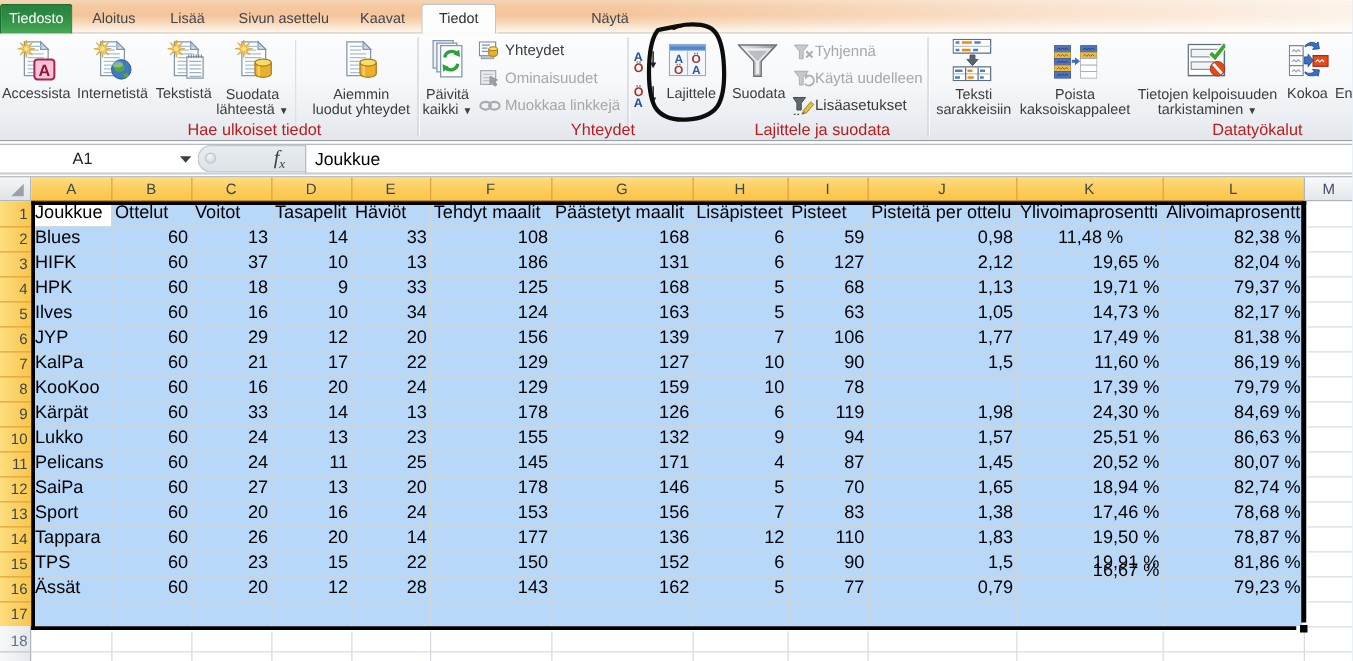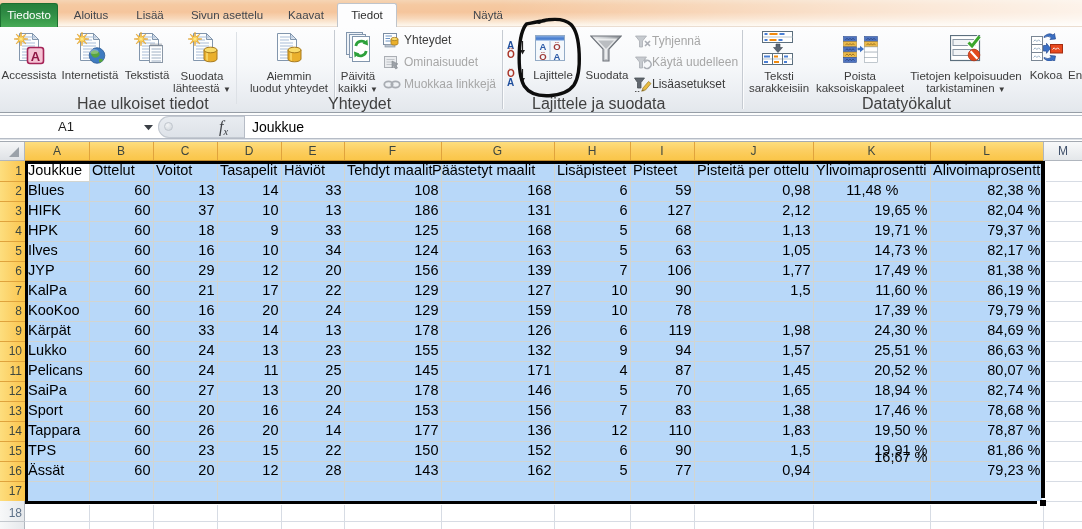--- a/index.html
+++ b/index.html
@@ -1,19 +1,19 @@
 <!DOCTYPE html>
 <html><head><meta charset="utf-8"><title>Microsoft Excel</title>
 <style>
 html,body{margin:0;padding:0}
 #root{position:relative;width:1082px;height:529px;overflow:hidden;background:#fff;
   font-family:"Liberation Sans",sans-serif;-webkit-font-smoothing:antialiased}
 #root div{box-sizing:border-box}
 .tab{position:absolute;height:24px;line-height:25px;text-align:center;font-size:11.5px;white-space:nowrap}
-.gl{position:absolute;height:12px;line-height:12px;text-align:left;font-size:16px;color:#404040;white-space:nowrap}
+.gl{position:absolute;height:12px;line-height:12px;text-align:right;font-size:13px;color:#b91c1c;white-space:nowrap}
 .bl{position:absolute;height:13px;line-height:13px;text-align:center;font-size:11.5px;color:#3c3c3c;white-space:nowrap}
 .sl{position:absolute;height:16px;line-height:16px;font-size:12px;white-space:nowrap}
 .hl{position:absolute;height:17px;line-height:17px;text-align:center;font-size:12px;color:#3d463f;white-space:nowrap}
 .rn{position:absolute;width:22px;height:20px;line-height:20px;text-align:right;font-size:12px;color:#3d463f;white-space:nowrap}
 .ct{position:absolute;height:20px;line-height:19px;font-size:14.5px;color:#000;white-space:nowrap}
 .num{text-align:right}
 </style></head>
 <body>
 <div id="root">
 <div style="position:absolute;left:0;top:0;width:1082px;height:27px;background:linear-gradient(180deg,#f5d5b5 0%,#f5c9a1 18%,#f5c59c 45%,#f8d8ba 68%,#fcefe0 88%,#fefaf4 100%)"></div>
@@ -452,21 +452,21 @@
 <div style="position:absolute;left:1046px;top:441px;width:36px;height:1px;background:#d7dce4"></div>
 <div style="position:absolute;left:1046px;top:461px;width:36px;height:1px;background:#d7dce4"></div>
 <div style="position:absolute;left:1046px;top:481px;width:36px;height:1px;background:#d7dce4"></div>
 <div style="position:absolute;left:1046px;top:501px;width:36px;height:1px;background:#d7dce4"></div>
 <div class="ct" style="left:28px;top:161px;width:61px;overflow:hidden">Joukkue</div>
 <div class="ct" style="left:92px;top:161px;width:61px;overflow:hidden">Ottelut</div>
 <div class="ct" style="left:156px;top:161px;width:61px;overflow:hidden">Voitot</div>
 <div class="ct" style="left:220px;top:161px;width:61px;overflow:hidden">Tasapelit</div>
 <div class="ct" style="left:284px;top:161px;width:60px;overflow:hidden">Häviöt</div>
 <div class="ct" style="left:347px;top:161px;width:94px;overflow:hidden">Tehdyt maalit</div>
-<div class="ct" style="left:432px;top:161px;width:110px;overflow:hidden">Päästetyt maalit</div>
+<div class="ct" style="left:444px;top:161px;width:110px;overflow:hidden">Päästetyt maalit</div>
 <div class="ct" style="left:557px;top:161px;width:73px;overflow:hidden">Lisäpisteet</div>
 <div class="ct" style="left:633px;top:161px;width:61px;overflow:hidden">Pisteet</div>
 <div class="ct" style="left:697px;top:161px;width:116px;overflow:hidden">Pisteitä per ottelu</div>
 <div class="ct" style="left:816px;top:161px;width:114px;overflow:hidden">Ylivoimaprosentti</div>
 <div class="ct" style="left:933px;top:161px;width:108px;overflow:hidden">Alivoimaprosentti</div>
 <div class="ct" style="left:28px;top:181px;width:60px">Blues</div>
 <div class="ct num" style="left:89px;top:181px;width:61.5px">60</div>
 <div class="ct num" style="left:153px;top:181px;width:61.5px">13</div>
 <div class="ct num" style="left:217px;top:181px;width:61.5px">14</div>
 <div class="ct num" style="left:281px;top:181px;width:60.5px">33</div>
@@ -634,20 +634,20 @@
 <div class="ct num" style="left:930px;top:441px;width:110.5px">81,86&nbsp;%</div>
 <div class="ct" style="left:28px;top:461px;width:60px">Ässät</div>
 <div class="ct num" style="left:89px;top:461px;width:61.5px">60</div>
 <div class="ct num" style="left:153px;top:461px;width:61.5px">20</div>
 <div class="ct num" style="left:217px;top:461px;width:61.5px">12</div>
 <div class="ct num" style="left:281px;top:461px;width:60.5px">28</div>
 <div class="ct num" style="left:344px;top:461px;width:94.5px">143</div>
 <div class="ct num" style="left:441px;top:461px;width:110.5px">162</div>
 <div class="ct num" style="left:554px;top:461px;width:73.5px">5</div>
 <div class="ct num" style="left:630px;top:461px;width:61.5px">77</div>
-<div class="ct num" style="left:694px;top:461px;width:116.5px">0,94</div>
+<div class="ct num" style="left:694px;top:461px;width:116.5px">0,79</div>
 <div class="ct num" style="left:813px;top:448px;width:114.5px">16,67&nbsp;%</div>
 <div class="ct num" style="left:930px;top:461px;width:110.5px">79,23&nbsp;%</div>
 <div style="position:absolute;left:25px;top:161px;width:1020px;height:3px;background:#000"></div>
 <div style="position:absolute;left:25px;top:501px;width:1012px;height:3px;background:#000"></div>
 <div style="position:absolute;left:25px;top:161px;width:3px;height:343px;background:#000"></div>
 <div style="position:absolute;left:1041px;top:161px;width:4px;height:337px;background:#000"></div>
 <div style="position:absolute;left:1040px;top:500px;width:6px;height:6px;background:#000"></div>
 </div>
 </body></html>

